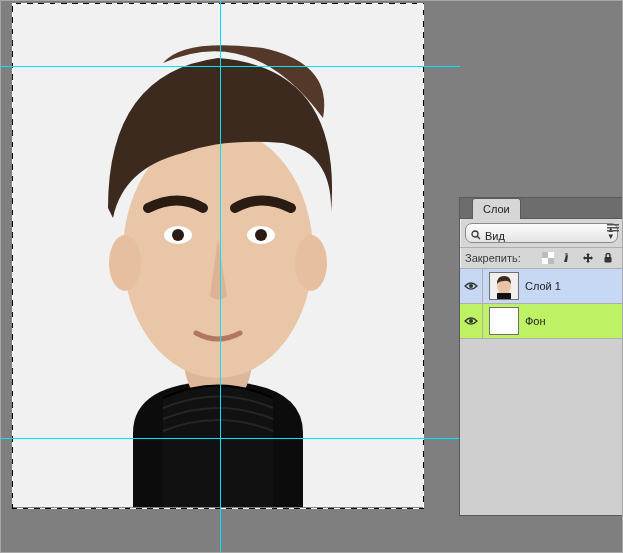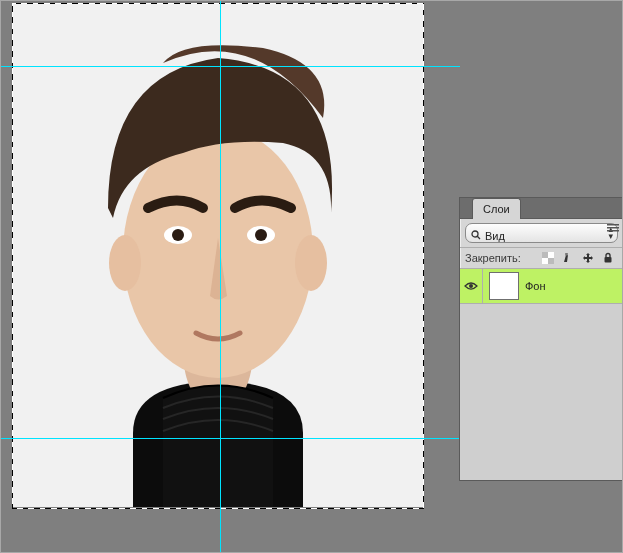--- a/index.html
+++ b/index.html
@@ -126,20 +126,37 @@
       <span class="ico">
         <svg width="12" height="12" viewBox="0 0 12 12">
             <rect x="2.5" y="5" width="7" height="5.5" rx="1" fill="#333"></rect>
             <path d="M4 5 V3.5 a2 2 0 0 1 4 0 V5" fill="none" stroke="#333" stroke-width="1.4"></path>
           </svg>
       </span>
     </div>
 
     <div class="layers">
 
+      <div class="layer selected">
+        <div class="eye">
+          <svg width="14" height="10" viewBox="0 0 14 10">
+              <path d="M1 5 Q7 -1 13 5 Q7 11 1 5 Z" fill="none" stroke="#333" stroke-width="1.2"></path>
+              <circle cx="7" cy="5" r="2" fill="#333"></circle>
+            </svg>
+        </div>
+        <div class="thumb">
+          <svg viewBox="0 0 28 26">
+              <rect width="28" height="26" fill="#efefef"></rect>
+              <ellipse cx="14" cy="13" rx="7" ry="9" fill="#e8c5a7"></ellipse>
+              <path d="M7 11 Q7 3 14 3 Q21 3 21 11 Q19 7 14 8 Q9 8 7 11Z" fill="#3c2a1e"></path>
+              <rect x="7" y="20" width="14" height="6" fill="#111"></rect>
+            </svg>
+        </div>
+        <span class="layer-name">Слой 1</span>
+      </div>
 
       <div class="layer">
         <div class="eye">
           <svg width="14" height="10" viewBox="0 0 14 10">
               <path d="M1 5 Q7 -1 13 5 Q7 11 1 5 Z" fill="none" stroke="#333" stroke-width="1.2"></path>
               <circle cx="7" cy="5" r="2" fill="#333"></circle>
             </svg>
         </div>
         <div class="thumb">
           <svg viewBox="0 0 28 26">

